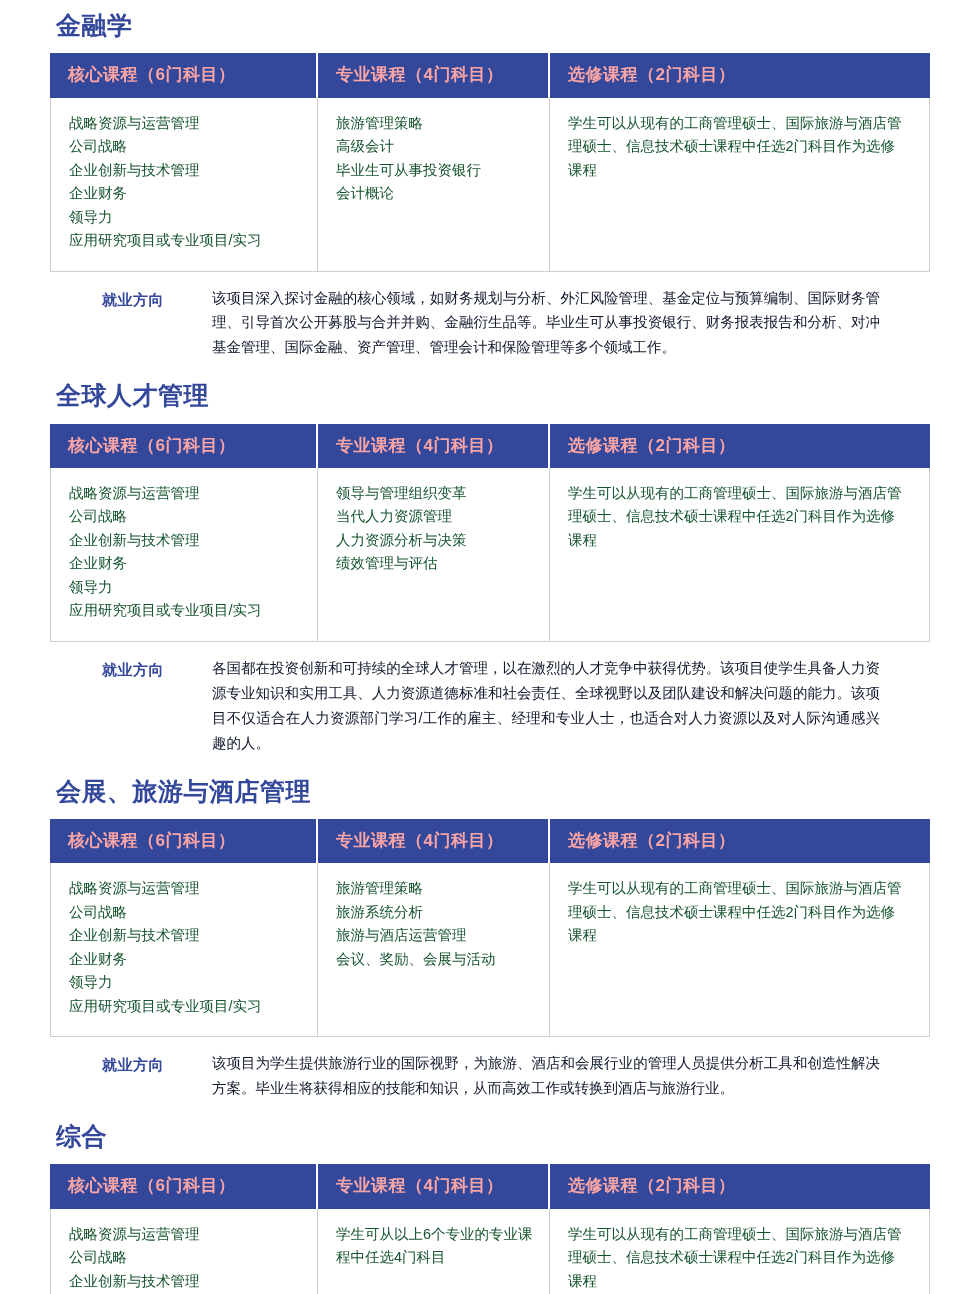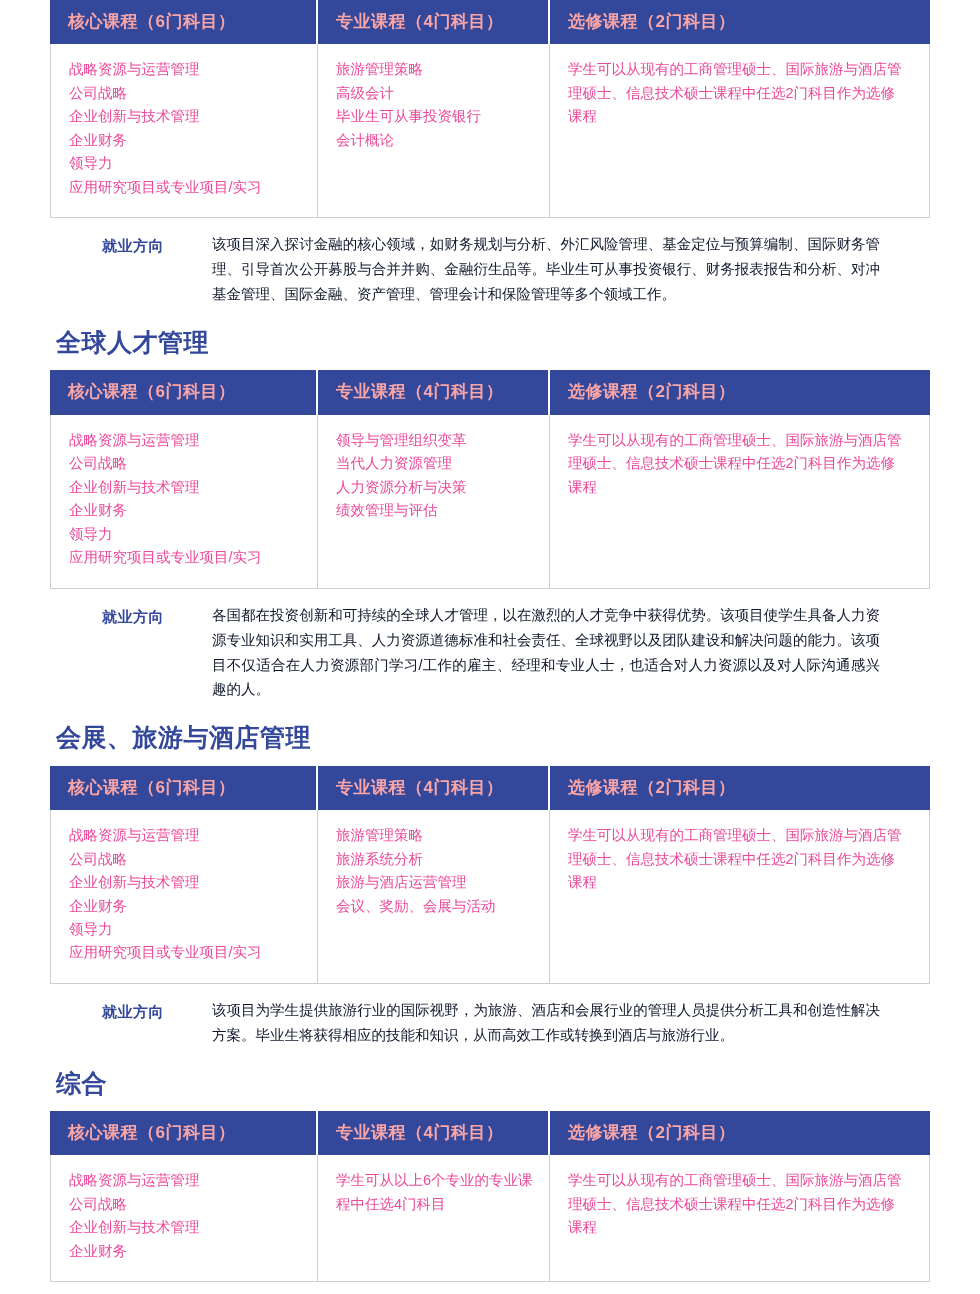--- a/index.html
+++ b/index.html
@@ -64,21 +64,21 @@
     line-height: 1.2;
   }
   .course-table thead th:last-child {
     border-right: none;
   }
 
   .course-table tbody td {
     vertical-align: top;
     font-size: 14.5px;
     line-height: 1.62;
-    color: #ec4899;
+    color: #14532d;
     padding: 14px 14px 18px 18px;
     border-right: 1px solid #cfcfcf;
     border-bottom: 1px solid #cfcfcf;
     box-sizing: border-box;
     background: #ffffff;
   }
   .course-table tbody td:first-child {
     border-left: 1px solid #cfcfcf;
   }
   .course-table tbody td:last-child {
@@ -129,20 +129,21 @@
     max-width: 772px;
     text-align: justify;
   }
 </style>
 </head>
 <body>
 
 <div class="page">
 
   <section class="program" id="program-0">
+    <h2 class="program-title">金融学</h2>
 
     <table class="course-table">
       <colgroup>
         <col class="col-core">
           <col class="col-major">
           <col class="col-elect">
       </colgroup>
       <thead>
         <tr>
           <th>核心课程（6门科目）</th>

